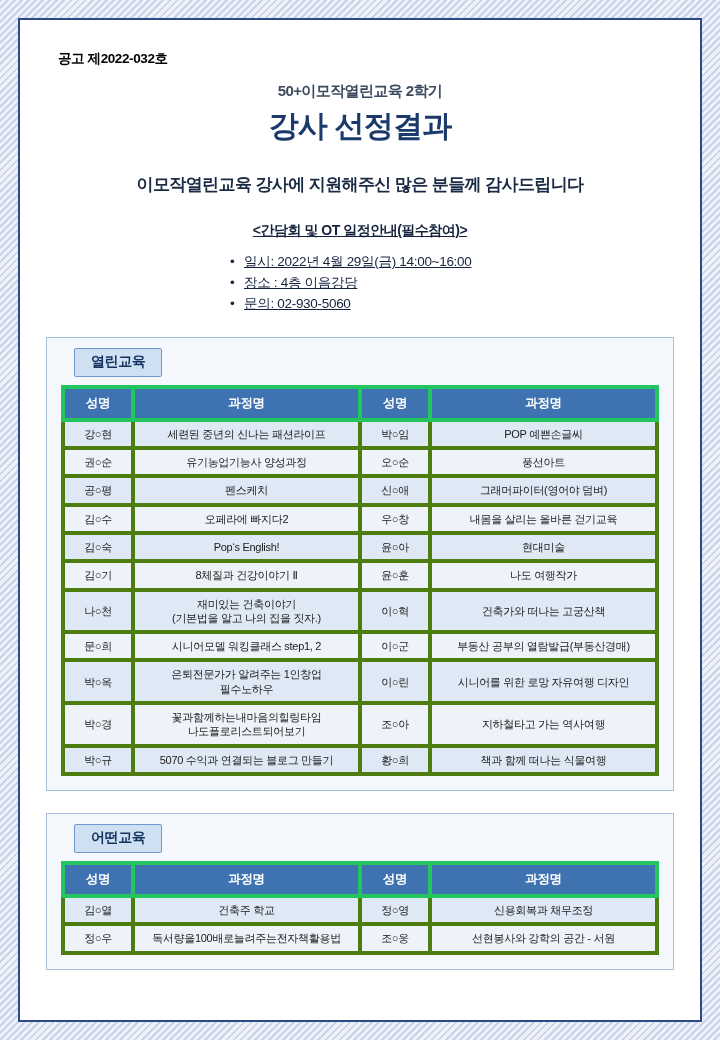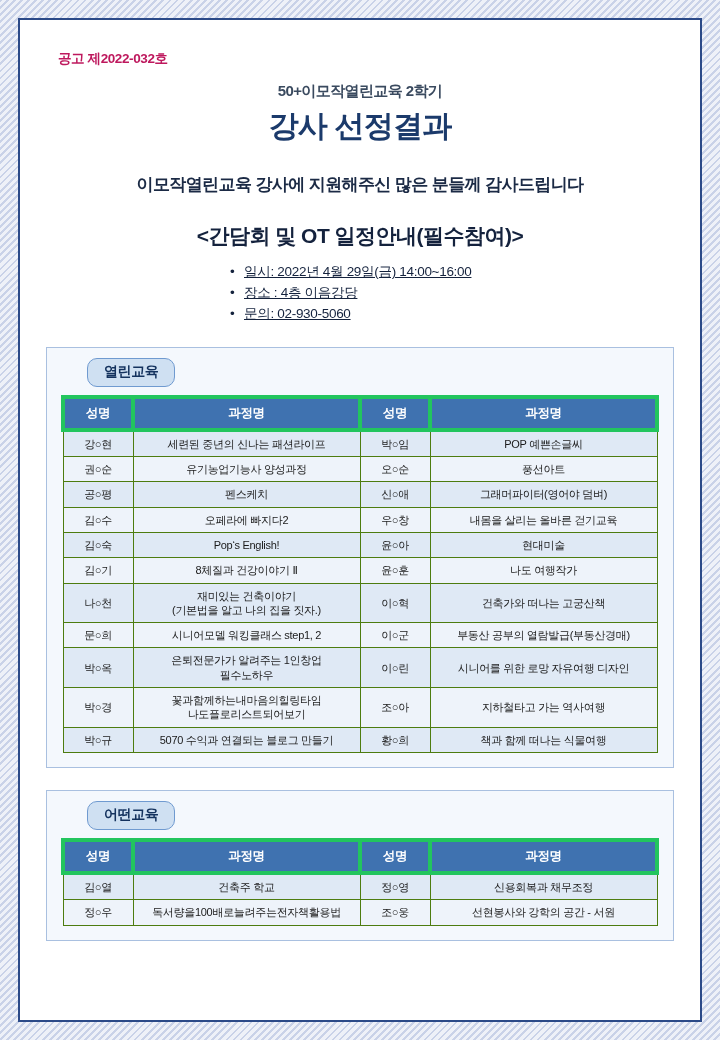--- a/index.html
+++ b/index.html
@@ -36,21 +36,21 @@
     height: 100%;
     box-sizing: border-box;
     background: #ffffff;
     border: 2px solid #2b4a88;
     padding: 22px 26px;
   }
 
   
   .notice-no {
     font-size: 13.5px;
-    color: #be185d;
+    color: #000000;
     font-weight: 700;
     letter-spacing: -0.4px;
     margin: 8px 0 0 12px;
   }
   .title-block {
     text-align: center;
     margin-top: 14px;
   }
   .title-line1 {
     font-size: 15px;
@@ -69,24 +69,25 @@
     text-align: center;
     margin-top: 26px;
     font-size: 17px;
     font-weight: 700;
     color: #1b2a45;
     letter-spacing: -0.6px;
   }
   .schedule-title {
     text-align: center;
     margin-top: 26px;
-    font-size: 21px;
+    font-size: 14px;
     font-weight: 700;
     color: #14223d;
     letter-spacing: -0.5px;
+    text-decoration: underline;
   }
   .bullets {
     margin: 12px 0 0 0;
     padding: 0;
     list-style: none;
     display: block;
     width: 260px;
     margin-left: auto;
     margin-right: auto;
   }
@@ -116,22 +117,22 @@
   }
   .section-tab {
     display: inline-block;
     background: #cfe0f2;
     border: 1px solid #6f9ad0;
     color: #14325e;
     font-size: 14px;
     font-weight: 700;
     letter-spacing: -0.4px;
     padding: 4px 16px 5px 16px;
-    border-radius: 10px;
-    margin-left: 26px;
+    border-radius: 2px;
+    margin-left: 13px;
     margin-bottom: 8px;
   }
   table {
     border-collapse: collapse;
     width: 100%;
     table-layout: fixed;
   }
   thead th {
     background: #3f72b0;
     color: #ffffff;
@@ -140,21 +141,21 @@
     letter-spacing: -0.3px;
     padding: 6px 2px;
     border: 4px solid #22c55e;
     text-align: center;
   }
   tbody td {
     font-size: 11px;
     color: #1a1a1a;
     letter-spacing: -0.3px;
     padding: 5px 3px;
-    border: 1px solid #4d7c0f;
+    border: 4px solid #4d7c0f;
     text-align: center;
     line-height: 1.3;
     vertical-align: middle;
   }
   tbody tr:nth-child(odd) td { background: #dfe9f5; }
   tbody tr:nth-child(even) td { background: #eef3fa; }
 
   .col-name { width: 62px; }
   .col-course { width: auto; }
 

